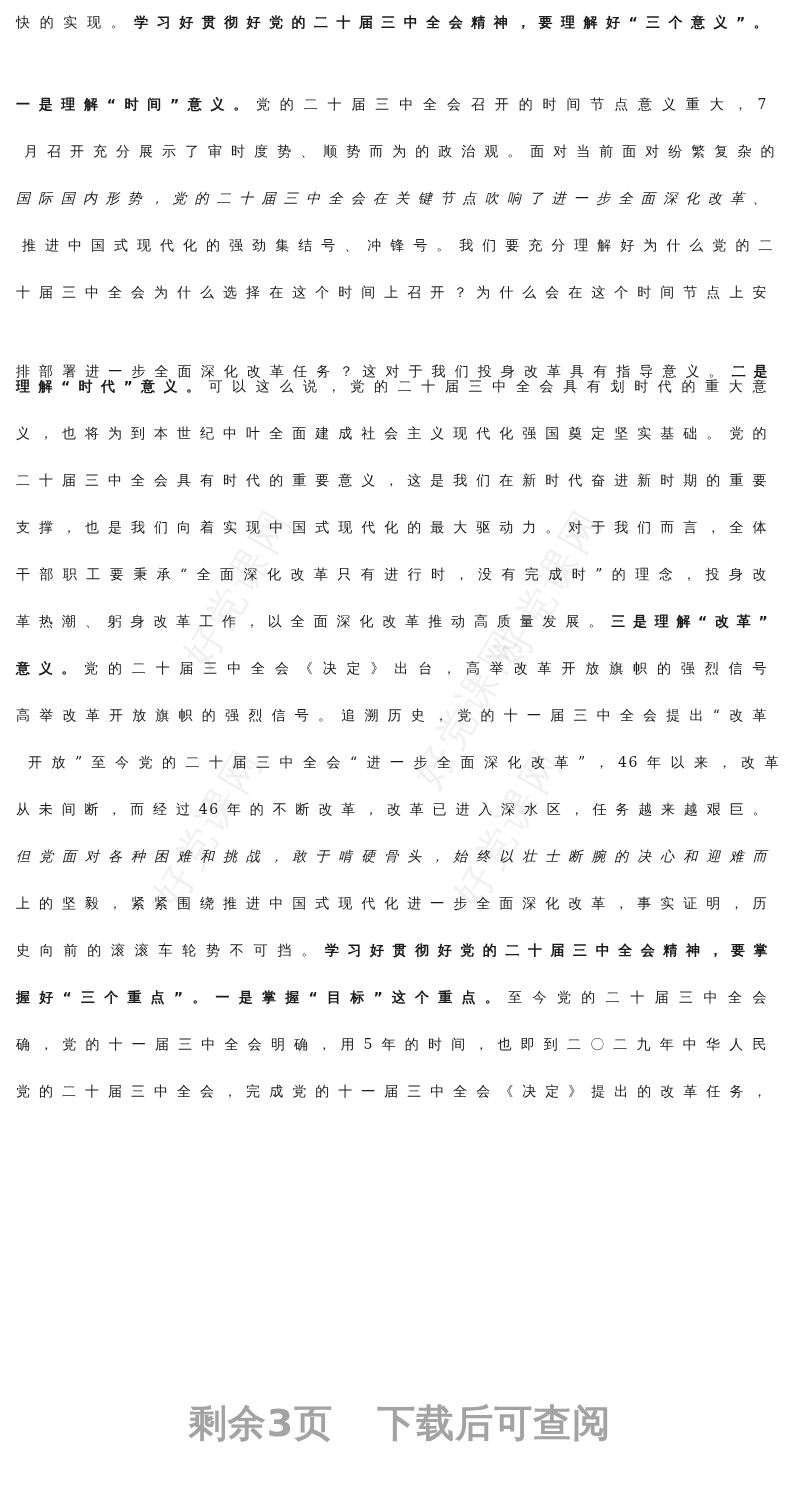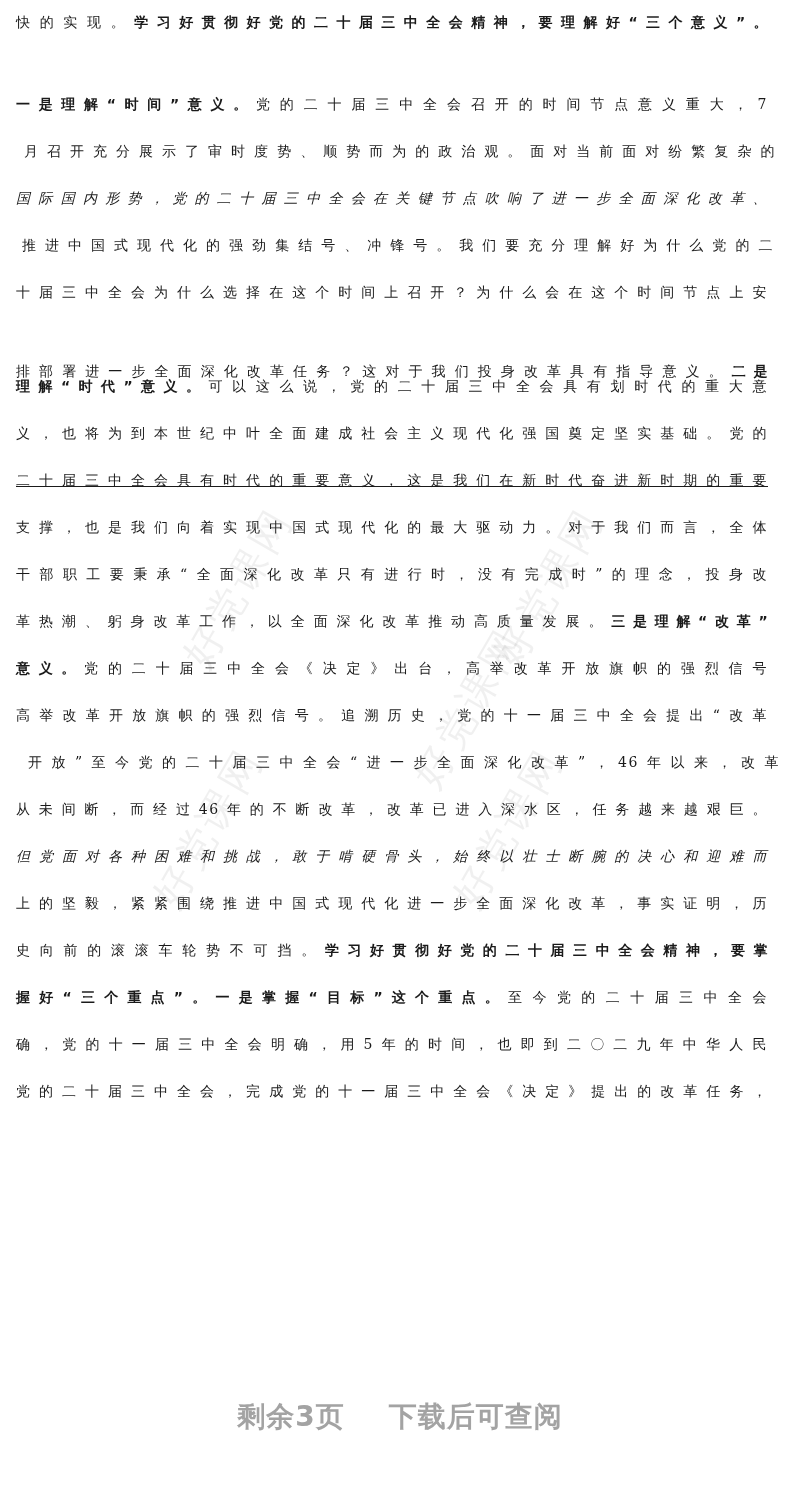--- a/index.html
+++ b/index.html
@@ -18,21 +18,21 @@
   .line span.b { font-weight: bold; font-family: "DejaVu Sans", "Liberation Sans", sans-serif; letter-spacing: 0.4px; }
   .line span.r { font-weight: normal; }
   .watermark {
     position: absolute; font-family: "DejaVu Sans", sans-serif;
     font-size: 40px; color: rgba(0,0,0,0.06); transform: rotate(-60deg);
     white-space: nowrap; pointer-events: none; letter-spacing: 4px;
   }
   .footer {
     position: absolute; left: 0; width: 800px; top: 1398px; text-align: center;
     font-family: "DejaVu Sans", "Liberation Sans", sans-serif; font-weight: bold;
-    font-size: 28px; color: #a3a3a3; letter-spacing: 1px;
+    font-size: 38px; color: #a3a3a3; letter-spacing: 1px;
   }
   .footer .gap { display: inline-block; width: 44px; }
 </style>
 </head>
 <body>
 
 <div id="page">
   <div class="watermark" style="left:150px; top:560px;">好党课网</div>
   <div class="watermark" style="left:460px; top:560px;">好党课网</div>
   <div class="watermark" style="left:120px; top:800px;">好党课网</div>
@@ -42,21 +42,21 @@
   <div id="lines">
       <div class="line" style="top: 8px;"><span class="r">快的实现。</span><span class="b">学习好贯彻好党的二十届三中全会精神，要理解好“三个意义”。</span></div>
       <div class="line" style="top: 90px;"><span class="b">一是理解“时间”意义。</span><span class="r">党的二十届三中全会召开的时间节点意义重大，7</span></div>
       <div class="line" style="top: 137px; margin-left: 8px;"><span class="r">月召开充分展示了审时度势、顺势而为的政治观。面对当前面对纷繁复杂的</span></div>
       <div class="line" style="top: 184px; font-style: italic;"><span class="r">国际国内形势，党的二十届三中全会在关键节点吹响了进一步全面深化改革、</span></div>
       <div class="line" style="top: 231px; margin-left: 6px;"><span class="r">推进中国式现代化的强劲集结号、冲锋号。我们要充分理解好为什么党的二</span></div>
       <div class="line" style="top: 278px;"><span class="r">十届三中全会为什么选择在这个时间上召开？为什么会在这个时间节点上安</span></div>
       <div class="line" style="top: 325px; margin-top: 32px;"><span class="r">排部署进一步全面深化改革任务？这对于我们投身改革具有指导意义。</span><span class="b">二是</span></div>
       <div class="line" style="top: 372px;"><span class="b">理解“时代”意义。</span><span class="r">可以这么说，党的二十届三中全会具有划时代的重大意</span></div>
       <div class="line" style="top: 419px;"><span class="r">义，也将为到本世纪中叶全面建成社会主义现代化强国奠定坚实基础。党的</span></div>
-      <div class="line" style="top: 466px; text-decoration: underline;"><span class="r">二十届三中全会具有时代的重要意义，这是我们在新时代奋进新时期的重要</span></div>
+      <div class="line" style="top: 466px;"><span class="r">二十届三中全会具有时代的重要意义，这是我们在新时代奋进新时期的重要</span></div>
       <div class="line" style="top: 513px;"><span class="r">支撑，也是我们向着实现中国式现代化的最大驱动力。对于我们而言，全体</span></div>
       <div class="line" style="top: 560px;"><span class="r">干部职工要秉承“全面深化改革只有进行时，没有完成时”的理念，投身改</span></div>
       <div class="line" style="top: 607px;"><span class="r">革热潮、躬身改革工作，以全面深化改革推动高质量发展。</span><span class="b">三是理解“改革”</span></div>
       <div class="line" style="top: 654px;"><span class="b">意义。</span><span class="r">党的二十届三中全会《决定》出台，高举改革开放旗帜的强烈信号</span></div>
       <div class="line" style="top: 701px;"><span class="r">高举改革开放旗帜的强烈信号。追溯历史，党的十一届三中全会提出“改革</span></div>
       <div class="line" style="top: 748px; margin-left: 12px;"><span class="r">开放”至今党的二十届三中全会“进一步全面深化改革”，46年以来，改革</span></div>
       <div class="line" style="top: 795px;"><span class="r">从未间断，而经过46年的不断改革，改革已进入深水区，任务越来越艰巨。</span></div>
       <div class="line" style="top: 842px; font-style: italic;"><span class="r">但党面对各种困难和挑战，敢于啃硬骨头，始终以壮士断腕的决心和迎难而</span></div>
       <div class="line" style="top: 889px;"><span class="r">上的坚毅，紧紧围绕推进中国式现代化进一步全面深化改革，事实证明，历</span></div>
       <div class="line" style="top: 936px;"><span class="r">史向前的滚滚车轮势不可挡。</span><span class="b">学习好贯彻好党的二十届三中全会精神，要掌</span></div>

